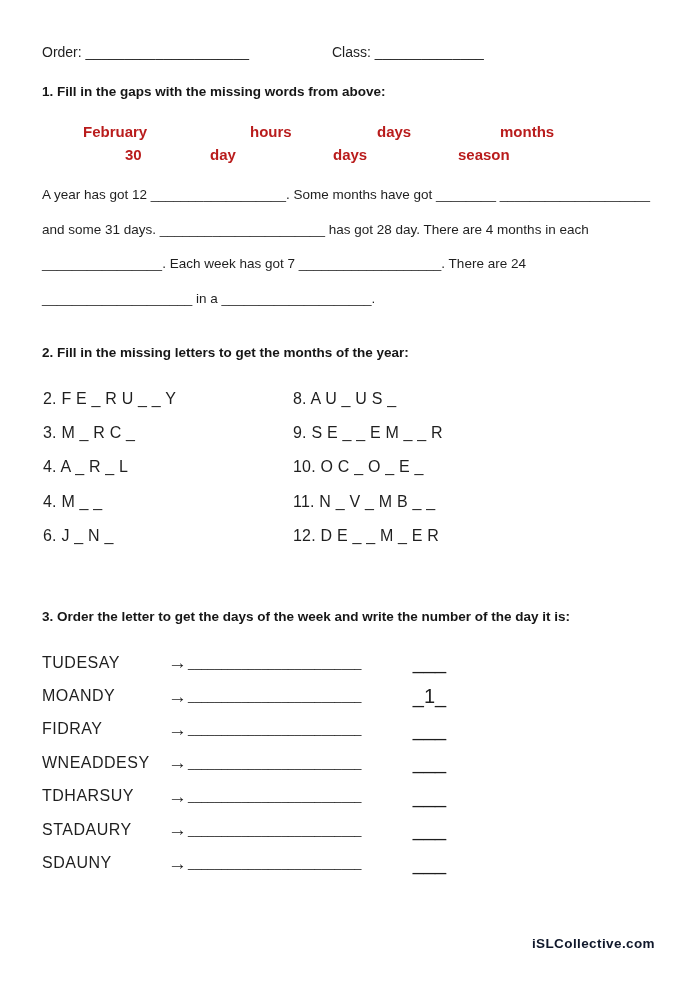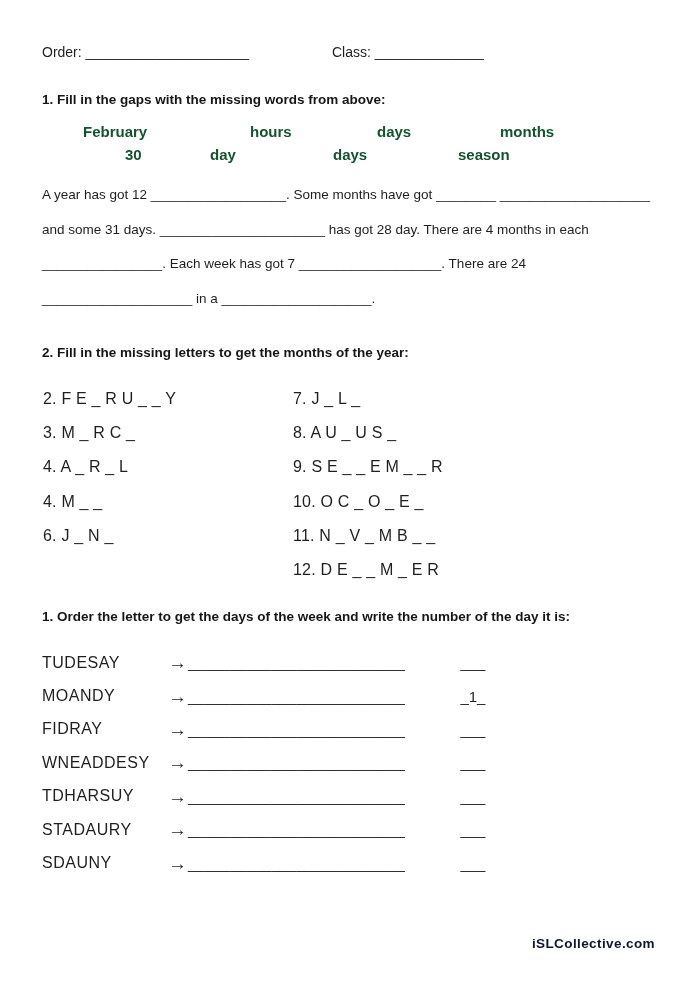--- a/index.html
+++ b/index.html
@@ -14,26 +14,26 @@
   .abs { position: absolute; white-space: nowrap; }
 
   
   .hdr { top: 44px; font-size: 14px; }
   .hdr-name { left: 42px; }
   .hdr-class { left: 332px; }
   .blank { letter-spacing: 0; }
 
   
   .heading { left: 42px; font-size: 13.5px; font-weight: bold; color: #161616; }
-  .h1 { top: 92px; }
+  .h1 { top: 84px; }
   .h2 { top: 345px; }
   .h3 { top: 609px; }
 
   
-  .wb { font-size: 15px; font-weight: bold; color: #14532d; }
+  .wb { font-size: 15px; font-weight: bold; color: #b91c1c; }
   .wb-a { left: 83px;  top: 123px; }
   .wb-b { left: 250px; top: 123px; }
   .wb-c { left: 377px; top: 123px; }
   .wb-d { left: 500px; top: 123px; }
   .wb-e { left: 125px; top: 146px; }
   .wb-f { left: 210px; top: 146px; }
   .wb-g { left: 333px; top: 146px; }
   .wb-h { left: 458px; top: 146px; }
 
   
@@ -44,22 +44,22 @@
   .months-col { top: 382px; font-size: 16px; letter-spacing: 0.2px; }
   .months-left  { left: 43px; }
   .months-right { left: 293px; }
   .months-col div { line-height: 34.2px; white-space: nowrap; }
 
   
   .days { left: 42px; top: 646px; }
   .day-row { display: flex; align-items: center; height: 33.4px; white-space: nowrap; }
   .day-word { width: 126px; font-size: 16px; letter-spacing: 0.5px; }
   .day-arrow { width: 20px; font-size: 19px; line-height: 1; }
-  .day-line { font-size: 15px; }
-  .day-num { margin-left: 50px; width: 36px; text-align: center; font-size: 15px; }
+  .day-line { font-size: 12px; }
+  .day-num { margin-left: 50px; width: 36px; text-align: center; font-size: 20px; }
 
   
   .watermark {
     top: 936px; right: 45px;
     font-size: 13.5px; font-weight: bold;
     color: #0f172a; letter-spacing: 0.4px;
   }
 </style>
 </head>
 <body>
@@ -94,29 +94,28 @@
 <div class="abs heading h2">2. Fill in the missing letters to get the months of the year:</div>
 
 <div class="abs months-col months-left">
   <div>2. F E _ R U _ _ Y</div>
   <div>3. M _ R C _</div>
   <div>4. A _ R _ L</div>
   <div>4. M _ _</div>
   <div>6. J _ N _</div>
 </div>
 <div class="abs months-col months-right">
-  <div>7. J _ L _</div>
   <div>8. A U _ U S _</div>
   <div>9. S E _ _ E M _ _ R</div>
   <div>10. O C _ O _ E _</div>
   <div>11. N _ V _ M B _ _</div>
   <div>12. D E _ _ M _ E R</div>
 </div>
 
-<div class="abs heading h3">1. Order the letter to get the days of the week and write the number of the day it is:</div>
+<div class="abs heading h3">3. Order the letter to get the days of the week and write the number of the day it is:</div>
 
 <div class="abs days">
   <div class="day-row">
     <span class="day-word">TUDESAY</span>
     <span class="day-arrow">→</span>
     <span class="day-line">__________________________</span>
     <span class="day-num">___</span>
   </div>
   <div class="day-row">
     <span class="day-word">MOANDY</span>

